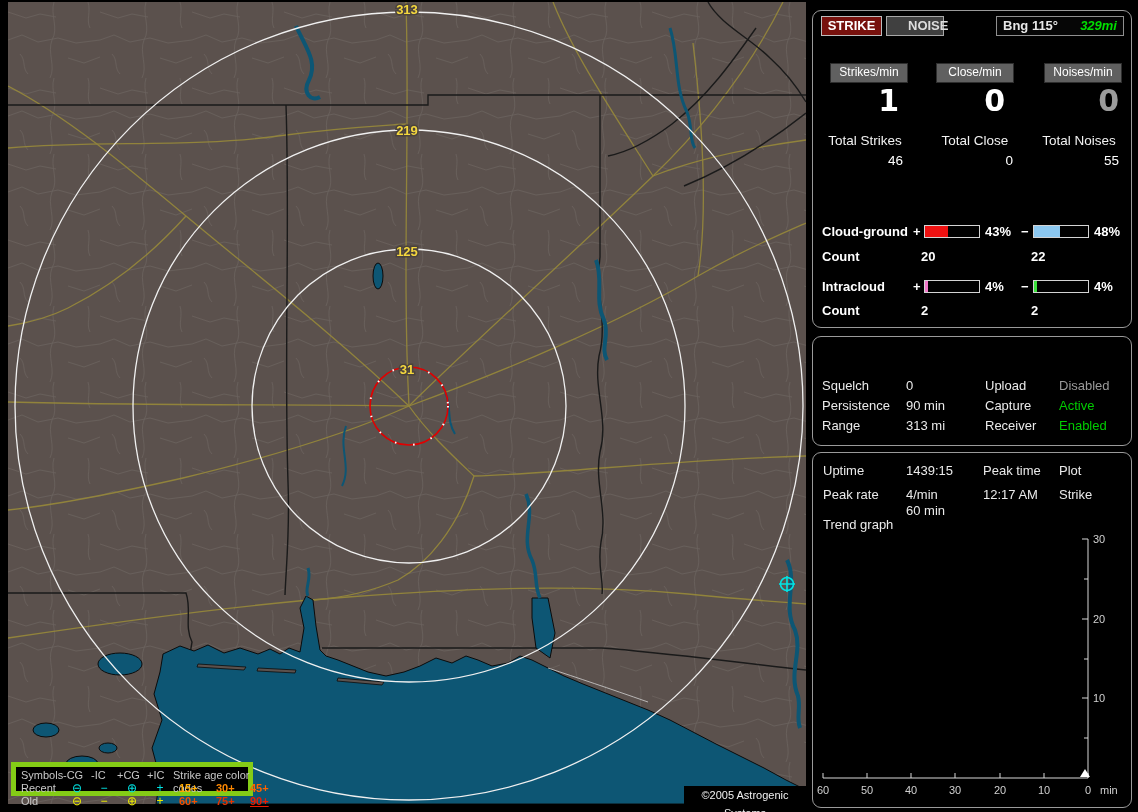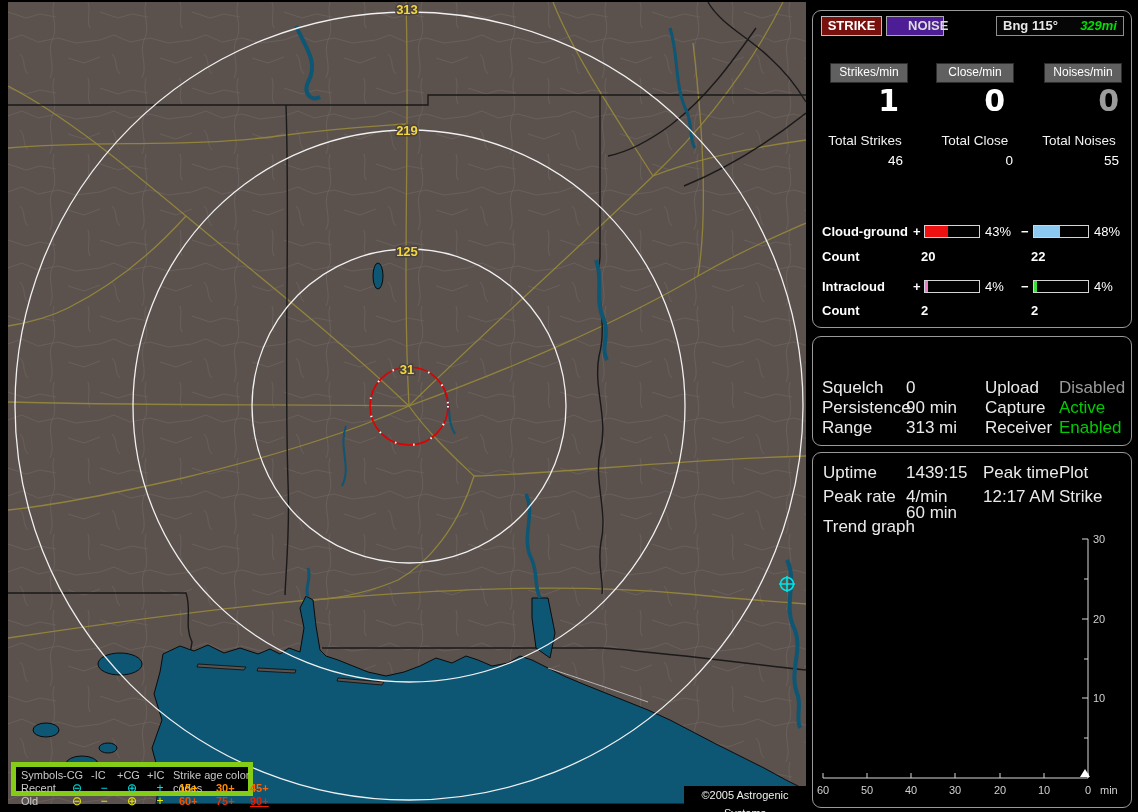--- a/index.html
+++ b/index.html
@@ -21,45 +21,45 @@
              color:#f0f0f0;font-size:11px;text-align:center;line-height:18px;}
   
   .panel{position:absolute;left:812px;width:320px;background:#000;border:1px solid #9a9a9a;
          border-radius:9px;box-sizing:border-box;}
   #p1{top:10px;height:318px;}
   #p2{top:336px;height:110px;}
   #p3{top:452px;height:356px;}
   .btn{position:absolute;box-sizing:border-box;font-weight:bold;font-size:13px;text-align:center;
        padding-top:1px;height:20px;}
   #strike-btn{left:8px;top:5px;width:61px;background:#77110d;color:#fff;border:1px solid #bdbdbd;}
-  #noise-btn{left:73px;top:5px;width:58px;background:#4c1d95;color:#dcdcdc;border:1px solid #a8a8a8;padding-left:21px;}
+  #noise-btn{left:73px;top:5px;width:58px;background:#404040;color:#dcdcdc;border:1px solid #a8a8a8;padding-left:21px;}
   #bng{position:absolute;left:183px;top:5px;width:128px;height:20px;background:#060606;
        border:1px solid #8f8f8f;box-sizing:border-box;display:flex;justify-content:space-between;
        padding:1px 6px 0 6px;font-weight:bold;font-size:13px;}
   #bng .dist{color:#00dd00;font-style:italic;}
   .chip{position:absolute;top:52px;width:76px;height:17px;background:#606060;color:#fff;
         font-size:12px;text-align:center;border:1px solid #2e2e2e;padding-top:1px;}
   .bignum{position:absolute;top:72px;width:78px;text-align:right;font-size:30px;font-weight:bold;
           font-family:"DejaVu Sans",sans-serif;color:#fff;}
   .bignum.dim{color:#9c9c9c;}
   .tlabel{position:absolute;top:122px;width:100px;text-align:center;font-size:13.5px;color:#f2f2f2;}
   .tval{position:absolute;top:142px;width:90px;text-align:right;font-size:13.5px;color:#fff;}
   .dtitle{position:absolute;left:9px;right:6px;top:191px;color:#b2b2b2;font-size:13px;
           border-bottom:1px solid #9a9a9a;padding-bottom:4px;}
   .drow{position:absolute;left:0;right:0;height:15px;font-size:13px;}
   .drow .lab{position:absolute;left:9px;font-weight:bold;color:#fff;}
   .drow .sign{position:absolute;font-weight:bold;color:#fff;}
   .bar{position:absolute;top:1px;width:54px;height:11px;background:#000;border:1px solid #d4d4d4;}
   .bar .fill{display:block;height:100%;}
-  .pct{position:absolute;font-weight:normal;color:#fff;}
+  .pct{position:absolute;font-weight:bold;color:#fff;}
   .cnt{position:absolute;font-weight:bold;color:#fff;font-size:13px;}
   
   #datetime{position:absolute;left:8px;right:8px;top:3px;color:#00e600;font-weight:bold;
             font-size:17.5px;border-bottom:1px solid #8a8a8a;padding-bottom:7px;}
-  .kv{position:absolute;font-size:17px;color:#eaeaea;}
+  .kv{position:absolute;font-size:13px;color:#eaeaea;}
   .gray{color:#9a9a9a;text-align:center;} .green{color:#00cc00;}
   
   #graph{position:absolute;left:0;top:0;width:318px;height:354px;}
   .axis{stroke:#d8d8d8;stroke-width:1;fill:none;}
   .ticktext{fill:#d0d0d0;font-size:11px;font-family:"Liberation Sans",sans-serif;}
 </style>
 </head>
 <body>
 
 <div id="stage">

